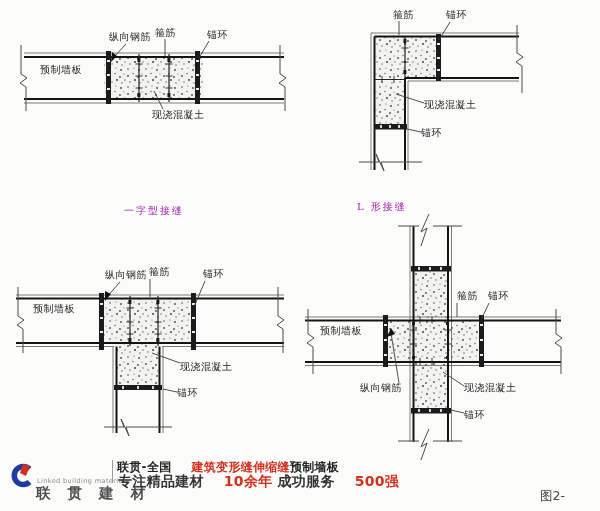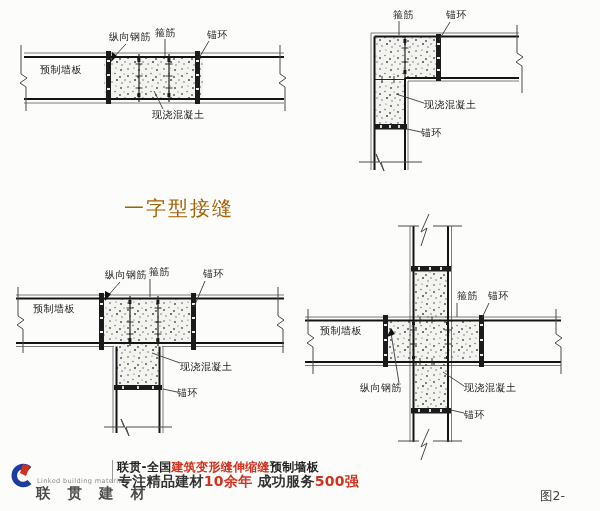--- a/index.html
+++ b/index.html
@@ -1,21 +1,21 @@
 <!DOCTYPE html>
 <html><head>
 <meta charset="utf-8">
 <style>
   html,body{margin:0;padding:0;background:#fff;}
   .canvas{position:relative;width:600px;height:511px;background:#fcfcfb;overflow:hidden;
           font-family:"DejaVu Sans",sans-serif;}
   .canvas svg{position:absolute;left:0;top:0;}
   .lbl{position:absolute;font-size:10px;line-height:1.15;color:#222;letter-spacing:.5px;white-space:nowrap;}
-  .cap{position:absolute;font-family:"DejaVu Serif",serif;font-size:20px;color:#a16207;
-       letter-spacing:2px;white-space:nowrap;}
+  .cap{position:absolute;font-family:"DejaVu Serif",serif;font-size:10px;color:#a21caf;
+       letter-spacing:2px;white-space:nowrap;margin-top:9px;}
   
   .tl{stroke:#5a5a5a;stroke-width:.8;fill:none}
   .Tk{stroke:#141414;stroke-width:2;fill:none}
   .bk{stroke:#4a4a4a;stroke-width:1;fill:none}
   .dv{stroke:#222;stroke-width:1.2;fill:none}
   .tk2{stroke:#222;stroke-width:.9;fill:none}
   .ld{stroke:#3a3a3a;stroke-width:.9;fill:none}
   .ab{fill:#1b1b1b}
   .wt{stroke:#ededea;stroke-width:1.8;fill:none}
   .ah{fill:#111;stroke:none}
@@ -23,21 +23,21 @@
   
   .brand-cn{position:absolute;left:36px;top:484px;font-size:14.5px;font-weight:bold;
             color:#4c4c4c;letter-spacing:6px;white-space:nowrap;}
   .brand-en{position:absolute;left:37px;top:477px;font-size:6.5px;color:#8a8a8a;
             letter-spacing:.4px;white-space:nowrap;}
   .wm-divider{position:absolute;left:112px;top:460px;width:1px;height:23px;background:#9a9a9a;}
   .slog1{position:absolute;left:117px;top:459px;font-size:12px;font-weight:bold;color:#222;
          letter-spacing:.3px;white-space:nowrap;}
   .slog2{position:absolute;left:118px;top:473px;font-size:14px;font-weight:bold;color:#333;
          letter-spacing:.3px;white-space:nowrap;}
-  .red{color:#d2301c;}
+  .red{color:#d2301c;padding-left:20px;}
   .gap{display:inline-block;width:5px;}
   .fig-label{position:absolute;left:540px;top:488px;font-size:12.5px;color:#444;white-space:nowrap;}
 </style>
 </head>
 <body>
 
 <div class="canvas">
 
   <svg width="600" height="511" viewBox="0 0 600 511">
     <defs>
@@ -146,20 +146,21 @@
   <div class="lbl" style="left:155px;top:27px">箍筋</div>
   <div class="lbl" style="left:207px;top:29px">锚环</div>
   <div class="lbl" style="left:40px;top:64px">预制墙板</div>
   <div class="lbl" style="left:152px;top:109px">现浇混凝土</div>
   <div class="cap" style="left:124px;top:195px">一字型接缝</div>
 
   <div class="lbl" style="left:393px;top:9px">箍筋</div>
   <div class="lbl" style="left:446px;top:9px">锚环</div>
   <div class="lbl" style="left:424px;top:99px">现浇混凝土</div>
   <div class="lbl" style="left:421px;top:127px">锚环</div>
+  <div class="cap" style="left:357px;top:191px">L 形接缝</div>
 
   <div class="lbl" style="left:105px;top:269px">纵向钢筋</div>
   <div class="lbl" style="left:149px;top:266px">箍筋</div>
   <div class="lbl" style="left:203px;top:268px">锚环</div>
   <div class="lbl" style="left:33px;top:303px">预制墙板</div>
   <div class="lbl" style="left:180px;top:361px">现浇混凝土</div>
   <div class="lbl" style="left:177px;top:387px">锚环</div>
 
   <div class="lbl" style="left:457px;top:290px">箍筋</div>
   <div class="lbl" style="left:488px;top:290px">锚环</div>

